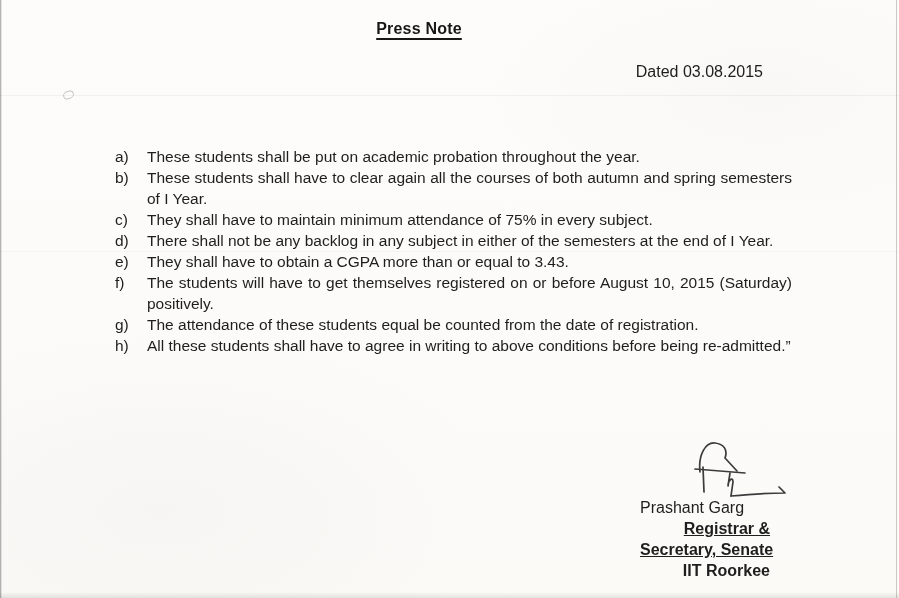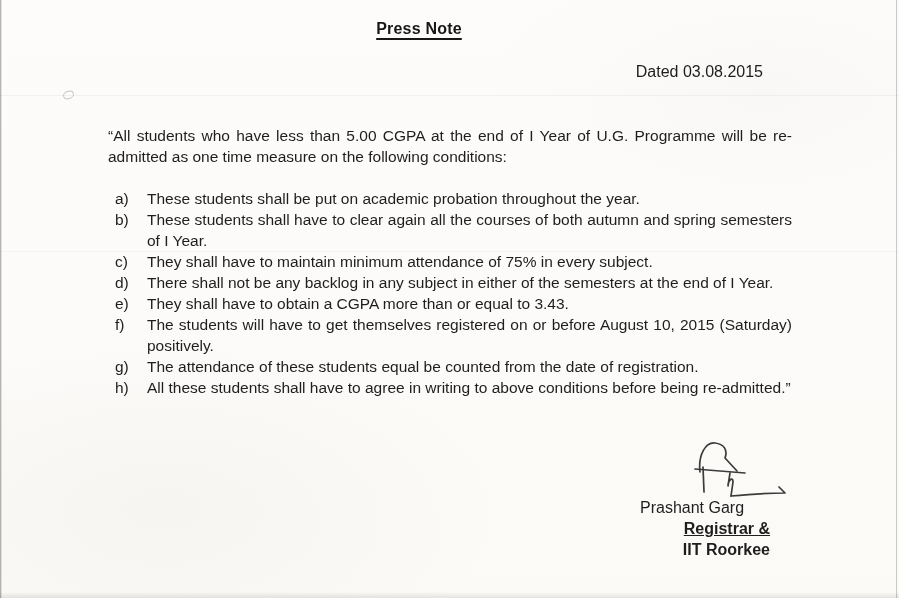--- a/index.html
+++ b/index.html
@@ -67,21 +67,20 @@
   <div class="band-2"></div>
   <div class="smudge"></div>
 
   <div class="title">
     <span class="title-text">Press Note</span>
   </div>
 
   <div class="date">Dated 03.08.2015</div>
 
   <div class="doc-body">
-    <p class="intro">“All students who have less than 5.00 CGPA at the end of I Year of U.G. Programme will be re-admitted as one time measure on the following conditions:</p>
 
     <div class="cond-list">
       <div class="cond-item">
         <span class="cond-marker">a)</span>
         <span class="cond-text">These students shall be put on academic probation throughout the year.</span>
       </div>
       <div class="cond-item">
         <span class="cond-marker">b)</span>
         <span class="cond-text">These students shall have to clear again all the courses of both autumn and spring semesters of I Year.</span>
       </div>
@@ -116,16 +115,17 @@
     <path d="M 8 30 C 6 12, 14 0, 23 1 C 32 2, 36 8, 33 16 L 45 29"></path>
     <path d="M 3 27 L 53 31"></path>
     <path d="M 11 25 L 12 50"></path>
     <path d="M 38 31 L 36 44 C 36 38, 41 34, 41 40 L 39 54"></path>
     <path d="M 39 54 C 50 53, 75 51, 93 51 L 87 45"></path>
   </svg>
 
   <div class="sig-block">
     <div class="sig-name">Prashant Garg</div>
     <div class="sig-line-r">Registrar &amp;</div>
+    <div class="sig-line-r">Secretary, Senate</div>
     <div class="sig-line-l">IIT Roorkee</div>
   </div>
 
 </div>
 
 </body></html>

